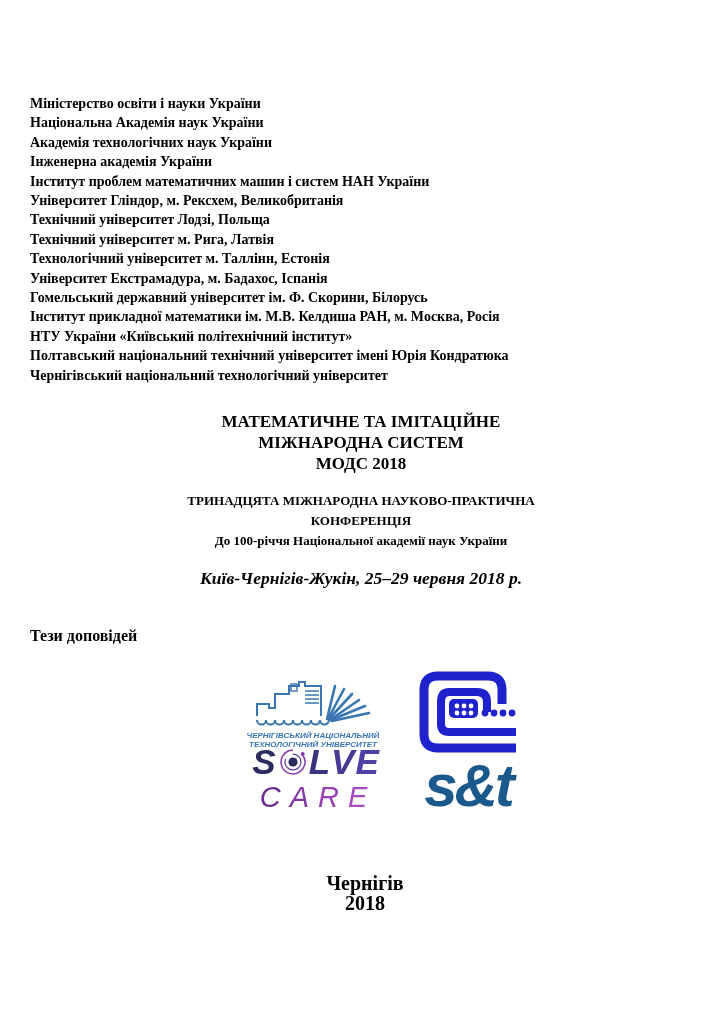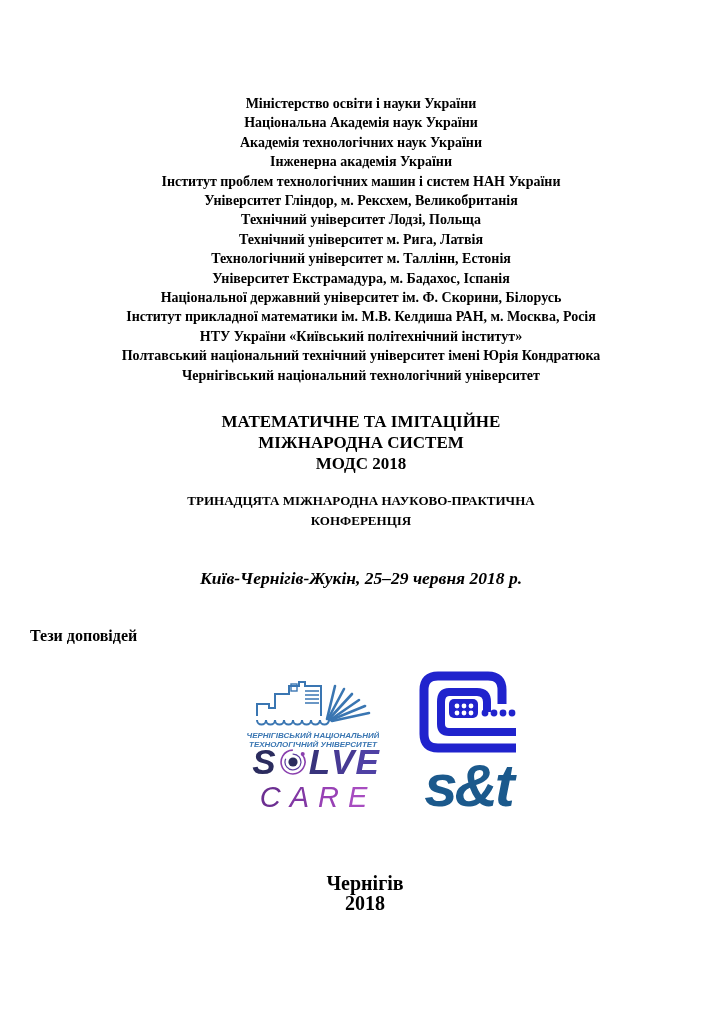--- a/index.html
+++ b/index.html
@@ -1,18 +1,18 @@
 <!DOCTYPE html>
 <html><head>
 <meta charset="utf-8">
 <style>
   html,body{margin:0;padding:0;background:#ffffff;}
   body{width:722px;height:1024px;font-family:"Liberation Serif",serif;color:#000;}
   .page{position:relative;width:722px;height:1024px;background:#fff;overflow:hidden;}
-  .orgs{position:absolute;top:94px;left:30px;right:30px;font-weight:bold;font-size:14px;line-height:19.4px;text-align:center;}
+  .orgs{position:absolute;top:94px;left:30px;right:30px;font-weight:bold;font-size:14px;line-height:19.4px;text-align:left;}
   .title-block{position:absolute;top:411px;left:30px;right:30px;font-weight:bold;font-size:17px;line-height:21px;text-align:center;}
   .conf-block{position:absolute;top:491px;left:30px;right:30px;font-weight:bold;font-size:13px;line-height:20px;text-align:center;}
   .venue{position:absolute;top:568px;left:30px;right:30px;font-weight:bold;font-style:italic;font-size:17.5px;text-align:center;}
   .thesis{position:absolute;top:627px;left:30px;right:30px;font-weight:bold;font-size:16px;text-align:left;}
   .footer{position:absolute;top:874px;left:38px;right:30px;font-weight:bold;font-size:20px;line-height:19.5px;text-align:center;}
   .logos{position:absolute;top:668px;left:16px;width:722px;height:180px;font-style:italic;}
   .logo{position:absolute;}
   .logo-cntu{left:231px;top:8px;width:132px;}
   .logo-immsp{left:402px;top:0px;width:102px;height:90px;}
   .logo-solvecare{left:233px;top:76px;width:134px;text-align:center;font-family:"Liberation Sans",sans-serif;}
@@ -27,42 +27,43 @@
 </head>
 <body>
 
 <div class="page">
 
   <div class="orgs">
     <div>Міністерство освіти і науки України</div>
     <div>Національна Академія наук України</div>
     <div>Академія технологічних наук України</div>
     <div>Інженерна академія України</div>
-    <div>Інститут проблем технологічних машин і систем НАН України</div>
+    <div>Інститут проблем математичних машин і систем НАН України</div>
     <div>Університет Гліндор, м. Рексхем, Великобританія</div>
     <div>Технічний університет Лодзі, Польща</div>
     <div>Технічний університет м. Рига, Латвія</div>
     <div>Технологічний університет м. Таллінн, Естонія</div>
     <div>Університет Екстрамадура, м. Бадахос, Іспанія</div>
-    <div>Національної державний університет ім. Ф. Скорини, Білорусь</div>
+    <div>Гомельський державний університет ім. Ф. Скорини, Білорусь</div>
     <div>Інститут прикладної математики ім. М.В. Келдиша РАН, м. Москва, Росія</div>
     <div>НТУ України «Київський політехнічний інститут»</div>
     <div>Полтавський національний технічний університет імені Юрія Кондратюка</div>
     <div>Чернігівський національний технологічний університет</div>
   </div>
 
   <div class="title-block">
     <div>МАТЕМАТИЧНЕ ТА ІМІТАЦІЙНЕ</div>
     <div>МІЖНАРОДНА СИСТЕМ</div>
     <div>МОДС 2018</div>
   </div>
 
   <div class="conf-block">
     <div>ТРИНАДЦЯТА МІЖНАРОДНА НАУКОВО-ПРАКТИЧНА</div>
     <div>КОНФЕРЕНЦІЯ</div>
+    <div>До 100-річчя Національної академії наук України</div>
   </div>
 
   <div class="venue">Київ-Чернігів-Жукін, 25–29 червня 2018 р.</div>
 
   <div class="thesis">Тези доповідей</div>
 
   <div class="logos">
 
     <div class="logo logo-cntu">
       <svg width="132" height="74" viewBox="0 0 132 74">

